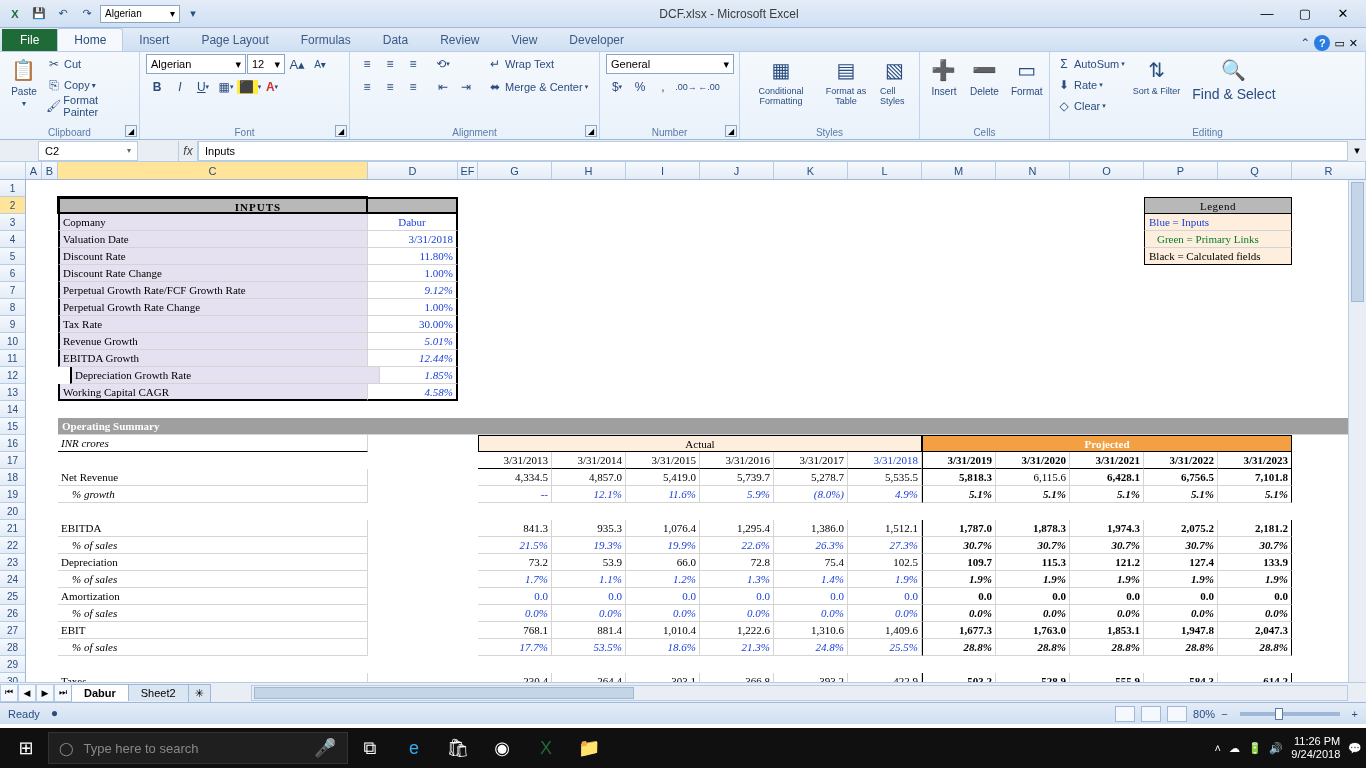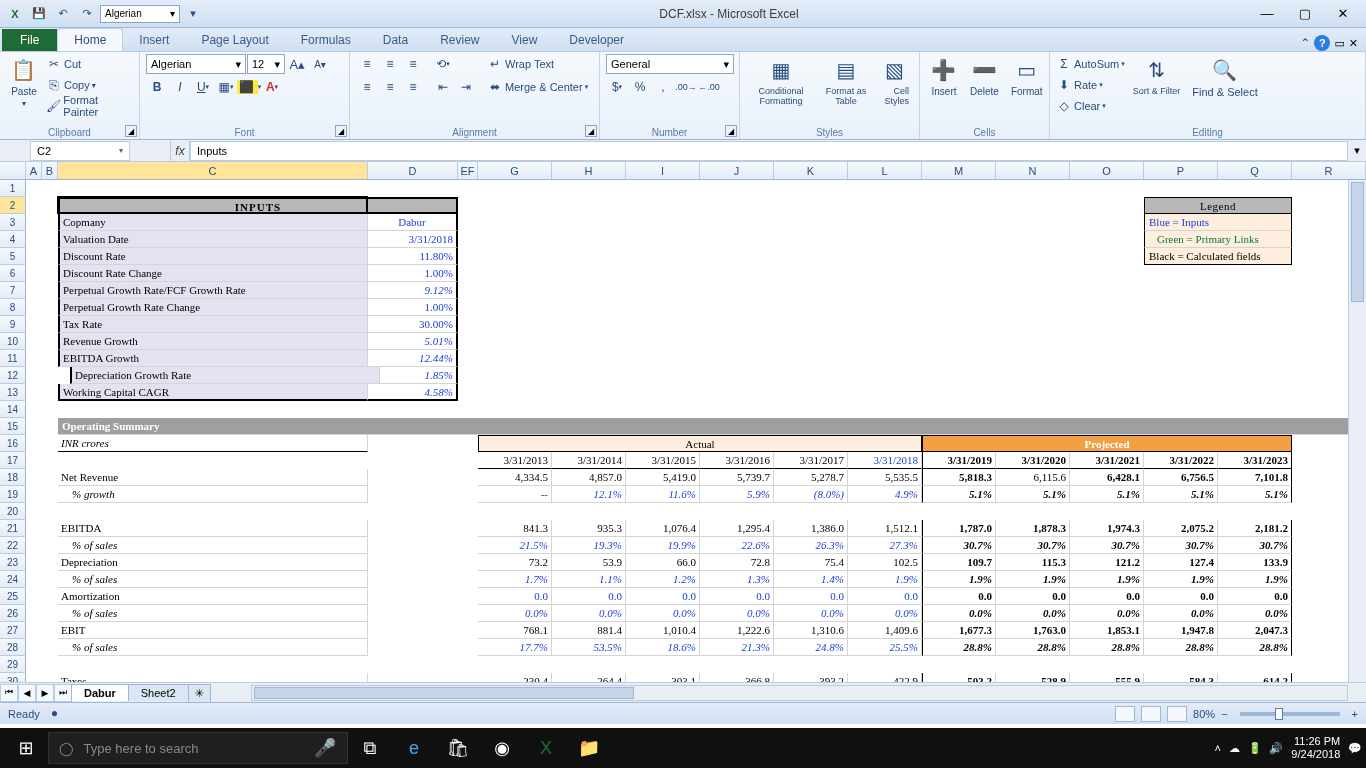--- a/index.html
+++ b/index.html
@@ -33,21 +33,21 @@
 .smallicon { width: 16px; height: 16px; display: flex; align-items: center; justify-content: center; font-size: 12px; }
 .col { display: flex; flex-direction: column; gap: 1px; }
 .font-combo { width: 100px; height: 20px; background: #fff; border: 1px solid #8ba5c7; font-size: 11px; padding: 0 4px; display: flex; align-items: center; justify-content: space-between; cursor: pointer; }
 .size-combo { width: 38px; height: 20px; background: #fff; border: 1px solid #8ba5c7; font-size: 11px; padding: 0 4px; display: flex; align-items: center; justify-content: space-between; cursor: pointer; }
 .btnrow { display: flex; gap: 1px; }
 .tbtn { width: 22px; height: 20px; display: flex; align-items: center; justify-content: center; border: 1px solid transparent; cursor: pointer; font-size: 12px; color: #2a4d7f; }
 .dialog-launcher { position: absolute; right: 2px; bottom: 2px; width: 12px; height: 12px; border: 1px solid #8ba5c7; font-size: 8px; display: flex; align-items: center; justify-content: center; cursor: pointer; }
 
 
 .formulabar { height: 22px; background: #e9eef5; border-bottom: 1px solid #b8cce4; display: flex; align-items: center; }
-.namebox { width: 100px; height: 20px; background: #fff; border: 1px solid #b8cce4; margin-left: 30px; padding: 0 6px; display: flex; align-items: center; font-size: 11px; justify-content: space-between; }
+.namebox { width: 100px; height: 20px; background: #fff; border: 1px solid #b8cce4; margin-left: 38px; padding: 0 6px; display: flex; align-items: center; font-size: 11px; justify-content: space-between; }
 .fx { width: 20px; height: 20px; display: flex; align-items: center; justify-content: center; font-style: italic; font-size: 12px; color: #444; border-right: 1px solid #b8cce4; border-left: 1px solid #b8cce4; margin-left: 40px; cursor: pointer; }
 .formula-input { flex: 1; height: 20px; background: #fff; border: 1px solid #b8cce4; padding: 0 6px; font-size: 11px; display: flex; align-items: center; }
 
 
 .gridwrap { position: relative; height: 520px; overflow: hidden; }
 .colheads { height: 18px; display: flex; background: linear-gradient(#f5f9fd,#e4ecf7); border-bottom: 1px solid #9fb8d8; }
 .corner { width: 26px; border-right: 1px solid #b8cce4; }
 .ch { border-right: 1px solid #b8cce4; text-align: center; font-size: 11px; color: #2a4d7f; line-height: 18px; cursor: pointer; }
 .ch.sel { background: #ffe499; }
 .rowheads { position: absolute; left: 0; top: 18px; width: 26px; }
@@ -271,21 +271,21 @@
       <div class="bigbtn">
           <div class="bigicon">▦</div>
           <span style="font-size:9px;text-align:center;">Conditional Formatting</span>
         </div>
       <div class="bigbtn">
           <div class="bigicon">▤</div>
           <span style="font-size:9px;text-align:center;">Format as Table</span>
         </div>
       <div class="bigbtn">
           <div class="bigicon">▧</div>
-          <span style="font-size:9px;text-align:right;">Cell Styles</span>
+          <span style="font-size:9px;text-align:left;">Cell Styles</span>
         </div>
     </div>
     <div class="group-label">Styles</div>
   </div>
 
   <div class="group" style="width:130px;">
     <div class="group-body">
       <div class="bigbtn">
           <div class="bigicon">➕</div>
           <span>Insert</span>
@@ -320,21 +320,21 @@
             <span>Clear</span>
             <span style="font-size:7px;">▾</span>
           </div>
       </div>
       <div class="bigbtn">
           <div class="bigicon">⇅</div>
           <span style="font-size:9px;text-align:center;">Sort &amp; Filter</span>
         </div>
       <div class="bigbtn">
           <div class="bigicon">🔍</div>
-          <span style="font-size:11px;text-align:center;">Find &amp; Select</span>
+          <span style="font-size:14px;text-align:center;">Find &amp; Select</span>
         </div>
     </div>
     <div class="group-label">Editing</div>
   </div>
 </div>
 
 <div class="formulabar">
   <div class="namebox">
       <span>C2</span>
       <span style="font-size:8px;color:#666;">▾</span>

